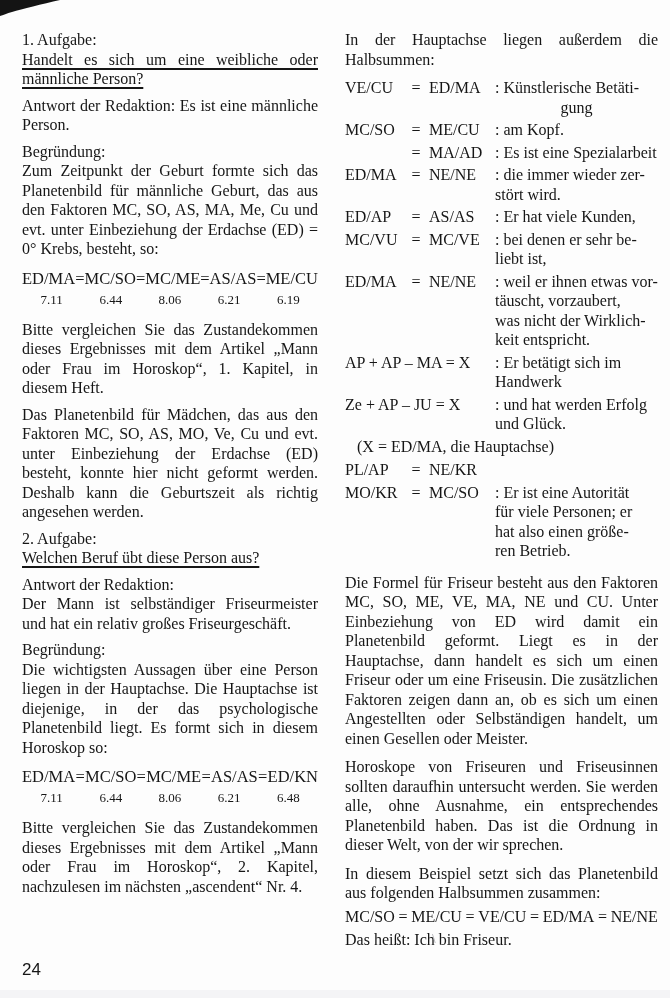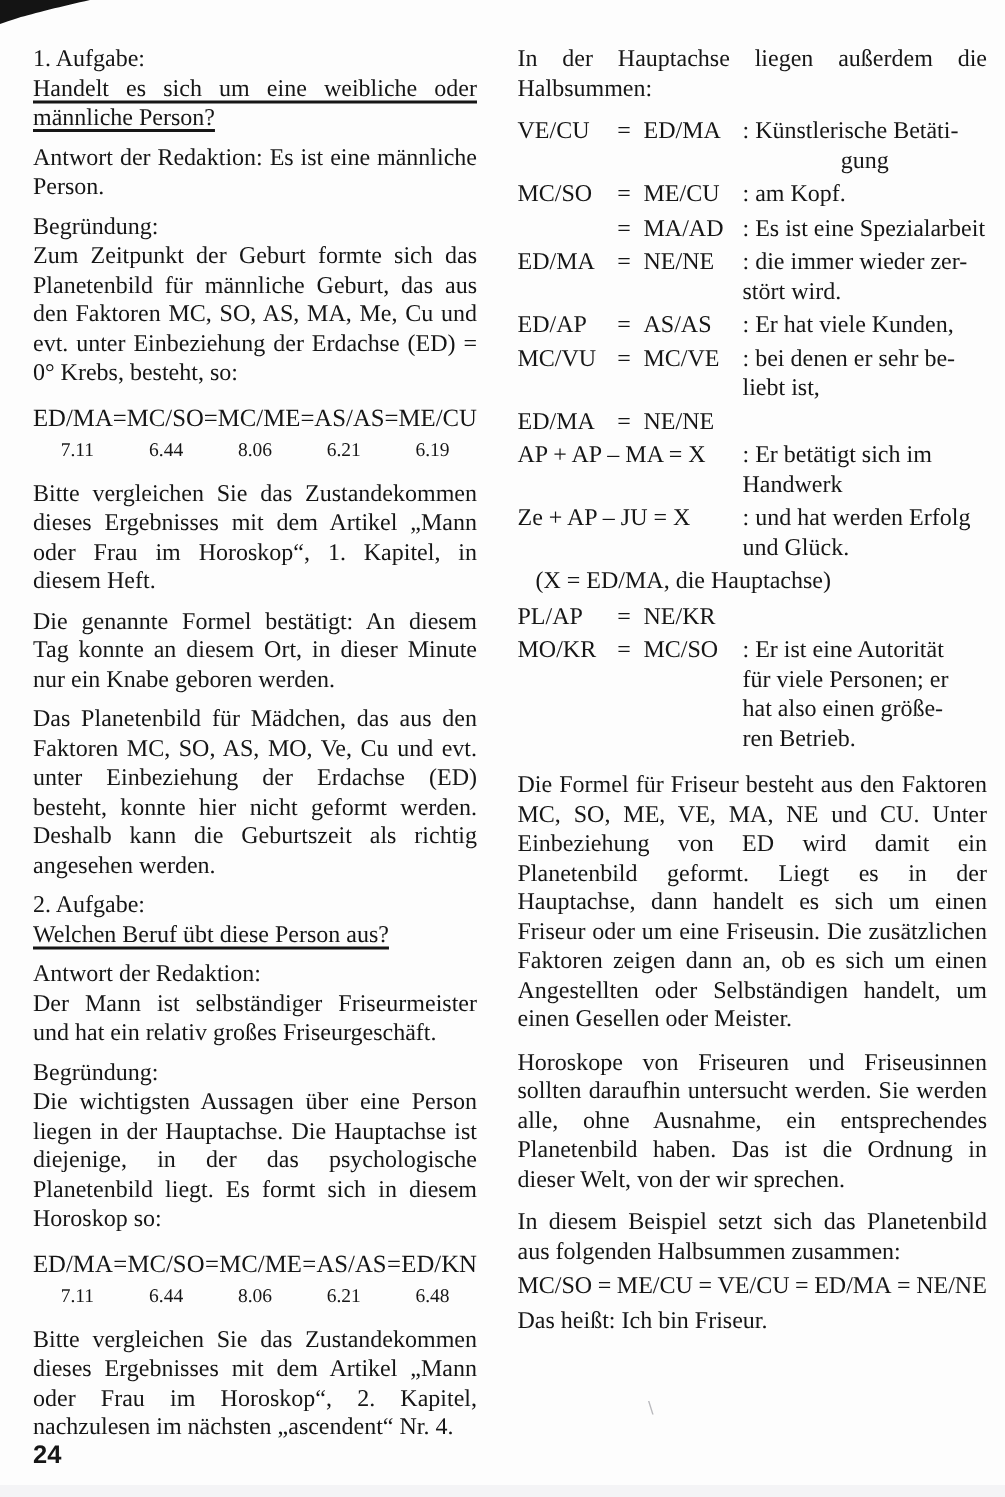--- a/index.html
+++ b/index.html
@@ -44,21 +44,21 @@
   .hs-desc { white-space:pre-line; }
   .hs-cont { display:block; text-align:center; }
   .hs-note { padding-left:12px; margin:1px 0 4px 0; font-size:16px; line-height:19.5px; }
 
   .rc-para { text-align:justify; margin-bottom:9px; }
   .rc-formline { display:flex; justify-content:space-between; font-size:16px; line-height:21px; margin-bottom:3px; }
 
   .page-number {
     position:absolute; left:22px; top:960px;
     font-family:"Liberation Sans", sans-serif;
-    font-weight:bold; font-size:17px;
+    font-weight:normal; font-size:17px;
   }
   .corner-mark { position:absolute; left:0; top:0; }
   .speck {
     position:absolute; left:432px; top:932px;
     color:#b9b9bd; font-size:11px; font-family:"DejaVu Sans", sans-serif;
   }
   .bottom-strip {
     position:absolute; left:0; bottom:0; width:670px; height:8px;
     background:#f4f4f6;
   }
@@ -100,21 +100,20 @@
         <div class="f-vals">
           <span>7.11</span>
           <span>6.44</span>
           <span>8.06</span>
           <span>6.21</span>
           <span>6.19</span>
         </div>
       </div>
 
       <p class="para blk">Bitte vergleichen Sie das Zustandekommen dieses Ergebnisses mit dem Artikel „Mann oder Frau im Horoskop“, 1. Kapitel, in diesem Heft.</p>
-      <p class="para blk">Die genannte Formel bestätigt: An diesem Tag konnte an diesem Ort, in dieser Minute nur ein Knabe geboren werden.</p>
       <p class="para blk">Das Planetenbild für Mädchen, das aus den Faktoren MC, SO, AS, MO, Ve, Cu und evt. unter Einbeziehung der Erdachse (ED) besteht, konnte hier nicht geformt werden. Deshalb kann die Geburtszeit als richtig angesehen werden.</p>
 
       <div class="blk">
         <div class="line">2. Aufgabe:</div>
         <div class="line question">Welchen Beruf übt diese Person aus?</div>
       </div>
       <div class="blk">
         <div class="line">Antwort der Redaktion:</div>
         <p class="para">Der Mann ist selbständiger Friseurmeister und hat ein relativ großes Friseurgeschäft.</p>
       </div>
@@ -187,20 +186,24 @@
         <span>MC/VU</span>
         <span class="hs-eq">=</span>
         <span>MC/VE</span>
         <span class="hs-desc">: bei denen er sehr be-
 liebt ist,</span>
       </div>
       <div class="hs-row">
         <span>ED/MA</span>
         <span class="hs-eq">=</span>
         <span>NE/NE</span>
+        <span class="hs-desc">: weil er ihnen etwas vor-
+täuscht, vorzaubert,
+was nicht der Wirklich-
+keit entspricht.</span>
       </div>
       <div class="hs-row">
         <span class="hs-full">AP + AP – MA = X</span>
         <span class="hs-desc">: Er betätigt sich im
 Handwerk</span>
       </div>
       <div class="hs-row">
         <span class="hs-full">Ze + AP – JU = X</span>
         <span class="hs-desc">: und hat werden Erfolg
 und Glück.</span>

